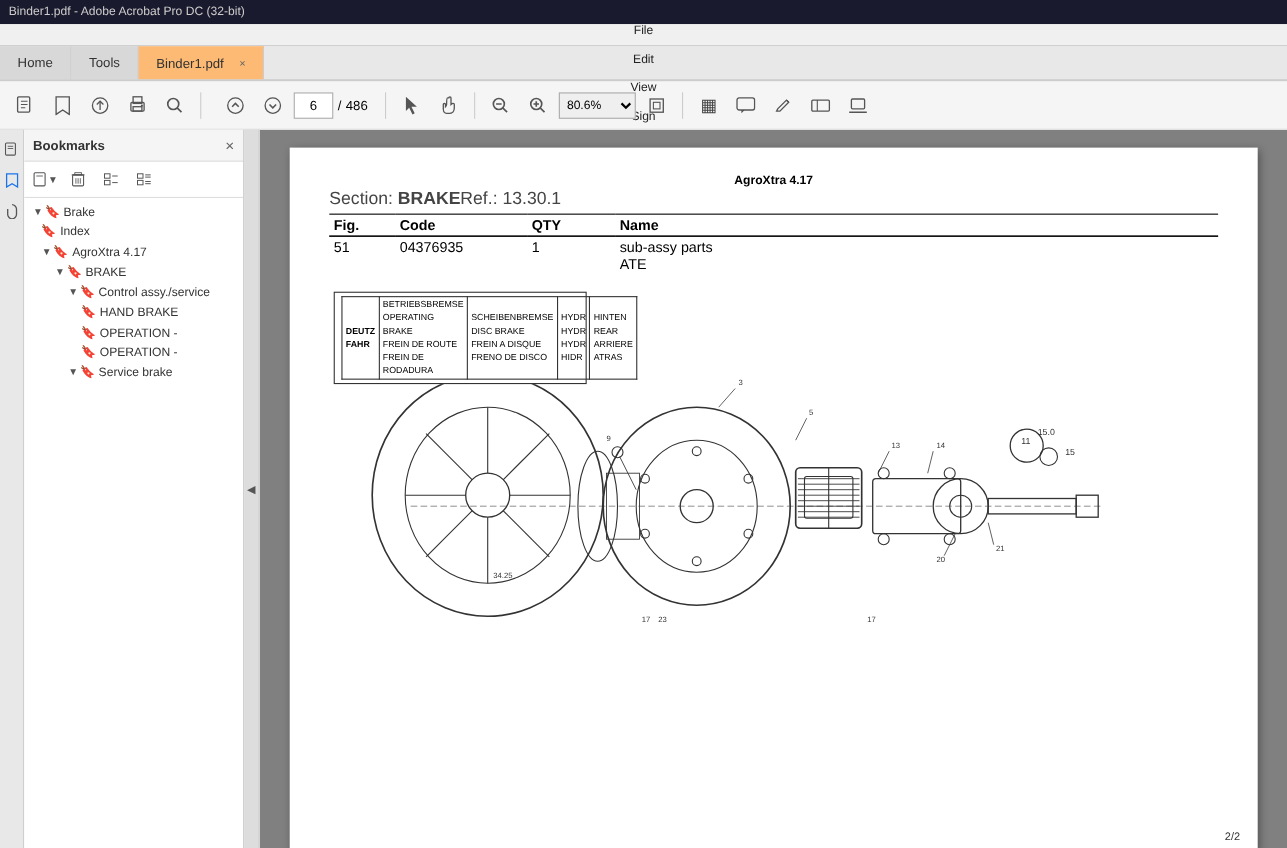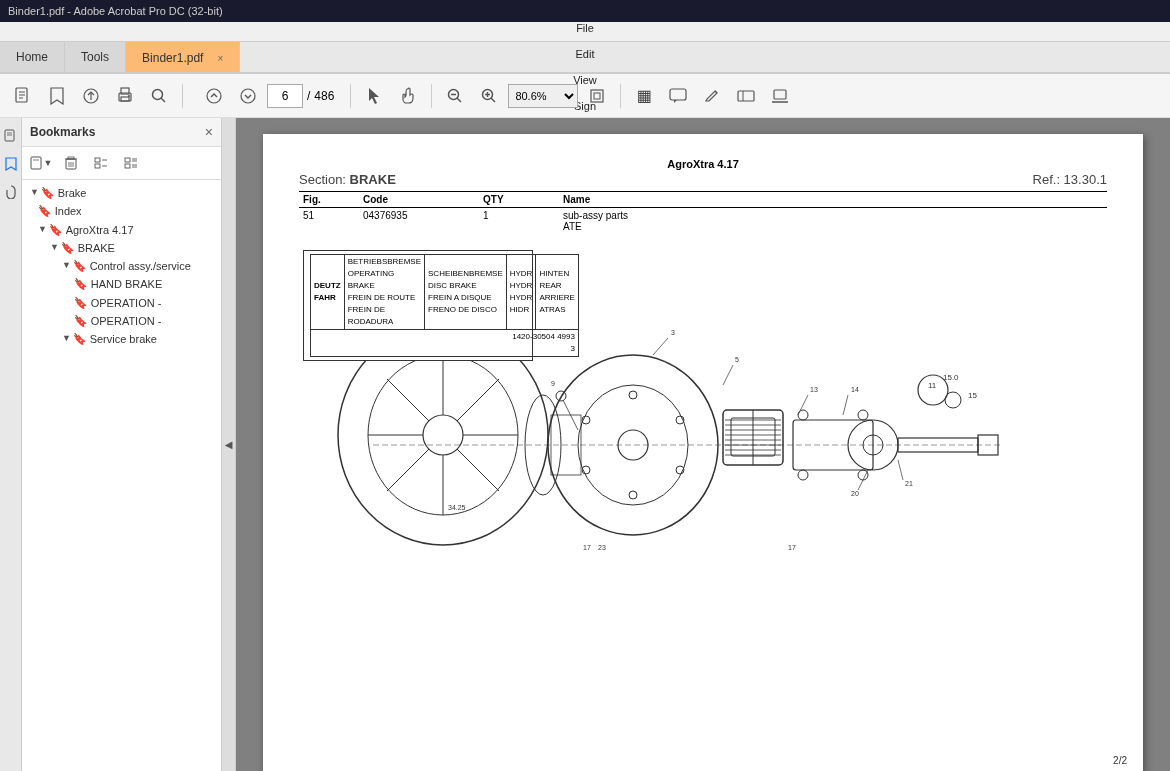--- a/index.html
+++ b/index.html
@@ -274,35 +274,34 @@
 
     
     .page-header-line {
       text-align: center;
       font-size: 11px;
       font-weight: bold;
       margin-bottom: 2px;
     }
     .section-line {
       display: flex;
-      justify-content: space-between;
-      font-size: 13px;
+      font-size: 16px;
       margin-bottom: 2px;
     }
     .section-label { color: #444; }
     .section-ref { color: #444; }
     .title-line {
       font-size: 12px;
       font-weight: bold;
       margin: 4px 0;
     }
     .parts-table {
       width: 100%;
       border-collapse: collapse;
-      font-size: 10px;
+      font-size: 13px;
       margin-top: 4px;
     }
     .parts-table th {
       border-bottom: 1.5px solid #000;
       border-top: 1.5px solid #000;
       text-align: left;
       padding: 2px 4px;
       font-weight: bold;
     }
     .parts-table td {
@@ -666,23 +665,20 @@
           <div style="position:absolute;top:0;left:0;border:1px solid #333;padding:3px 6px;font-size:8px;line-height:1.5;background:#fff;z-index:2;width:230px;">
             <table style="width:100%;border-collapse:collapse;font-size:8px;">
               <tbody>
                   <tr>
                 <td style="border:1px solid #333;padding:16px 3px;font-weight:bold;white-space:nowrap;">DEUTZ<br>FAHR</td>
                 <td style="border:1px solid #333;padding:1px 3px;">BETRIEBSBREMSE<br>OPERATING BRAKE<br>FREIN DE ROUTE<br>FREIN DE RODADURA</td>
                 <td style="border:1px solid #333;padding:1px 3px;">SCHEIBENBREMSE<br>DISC BRAKE<br>FREIN A DISQUE<br>FRENO DE DISCO</td>
                 <td style="border:1px solid #333;padding:1px 3px;">HYDR<br>HYDR<br>HYDR<br>HIDR</td>
                 <td style="border:1px solid #333;padding:1px 3px;">HINTEN<br>REAR<br>ARRIERE<br>ATRAS</td>
               </tr>
-              <tr>
-                <td colspan="5" style="border:1px solid #333;padding:1px 3px;text-align:right;font-size:8px;">1420-30504 4993<br>3</td>
-              </tr>
             </tbody>
               </table>
           </div>
 
           
           <svg width="800" height="340" viewBox="0 0 800 340" style="margin-top:10px;">
 
             <rect width="800" height="340" fill="white"></rect>
 
             <ellipse cx="140" cy="175" rx="105" ry="110" fill="none" stroke="#333" stroke-width="1.5"></ellipse>

